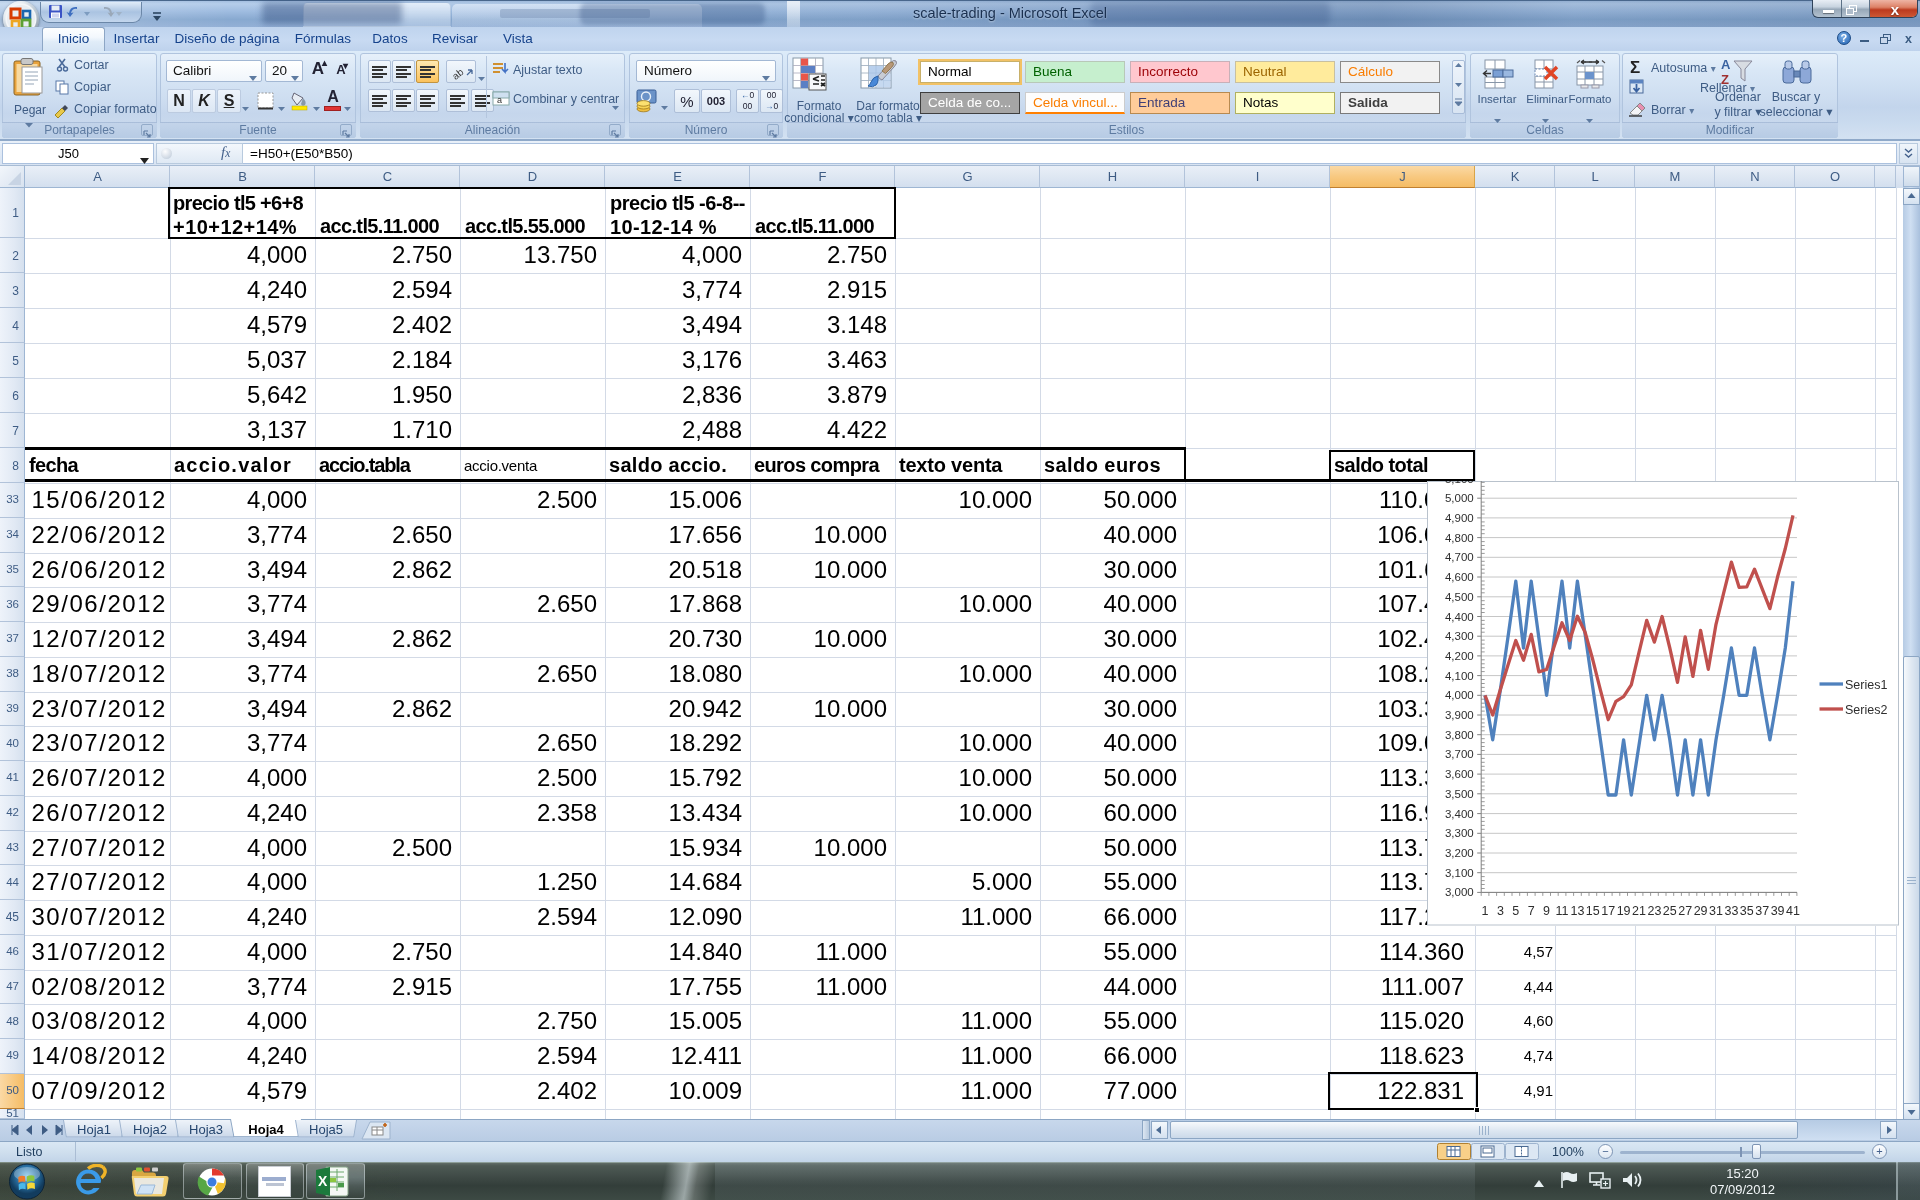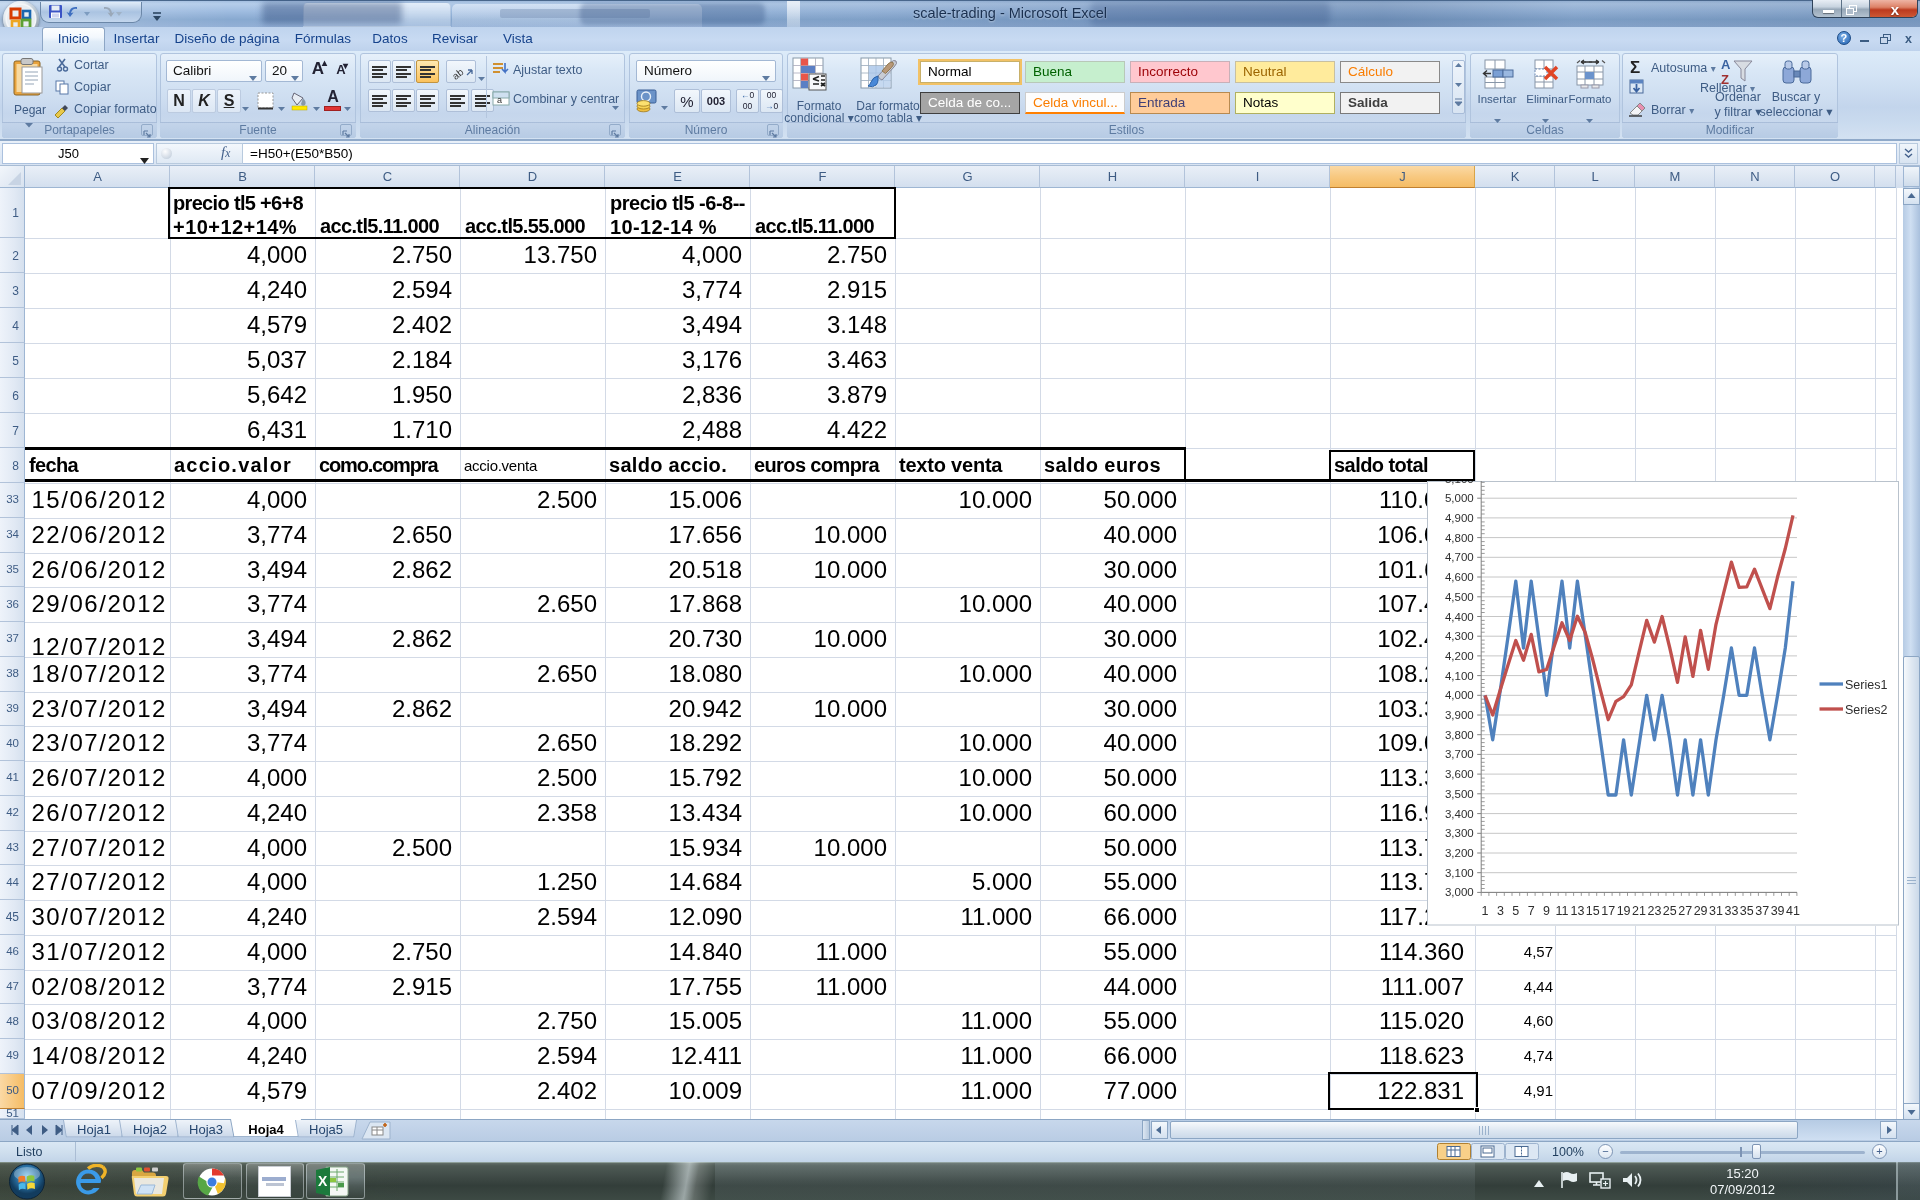--- a/index.html
+++ b/index.html
@@ -538,27 +538,27 @@
 <div class="cell" style="left:609px;top:308.0px;width:133px;height:35.0px;line-height:34.0px;text-align:right;font-size:24px;">3,494</div>
 <div class="cell" style="left:754px;top:308.0px;width:133px;height:35.0px;line-height:34.0px;text-align:right;font-size:24px;">3.148</div>
 <div class="cell" style="left:174px;top:343.0px;width:133px;height:35.0px;line-height:34.0px;text-align:right;font-size:24px;">5,037</div>
 <div class="cell" style="left:319px;top:343.0px;width:133px;height:35.0px;line-height:34.0px;text-align:right;font-size:24px;">2.184</div>
 <div class="cell" style="left:609px;top:343.0px;width:133px;height:35.0px;line-height:34.0px;text-align:right;font-size:24px;">3,176</div>
 <div class="cell" style="left:754px;top:343.0px;width:133px;height:35.0px;line-height:34.0px;text-align:right;font-size:24px;">3.463</div>
 <div class="cell" style="left:174px;top:378.0px;width:133px;height:35.0px;line-height:34.0px;text-align:right;font-size:24px;">5,642</div>
 <div class="cell" style="left:319px;top:378.0px;width:133px;height:35.0px;line-height:34.0px;text-align:right;font-size:24px;">1.950</div>
 <div class="cell" style="left:609px;top:378.0px;width:133px;height:35.0px;line-height:34.0px;text-align:right;font-size:24px;">2,836</div>
 <div class="cell" style="left:754px;top:378.0px;width:133px;height:35.0px;line-height:34.0px;text-align:right;font-size:24px;">3.879</div>
-<div class="cell" style="left:174px;top:413.0px;width:133px;height:35.0px;line-height:34.0px;text-align:right;font-size:24px;">6,431</div>
+<div class="cell" style="left:174px;top:413.0px;width:133px;height:35.0px;line-height:34.0px;text-align:right;font-size:24px;">3,137</div>
 <div class="cell" style="left:319px;top:413.0px;width:133px;height:35.0px;line-height:34.0px;text-align:right;font-size:24px;">1.710</div>
 <div class="cell" style="left:609px;top:413.0px;width:133px;height:35.0px;line-height:34.0px;text-align:right;font-size:24px;">2,488</div>
 <div class="cell" style="left:754px;top:413.0px;width:133px;height:35.0px;line-height:34.0px;text-align:right;font-size:24px;">4.422</div>
 <div class="cell" style="left:29px;top:450.0px;width:136px;height:35.0px;line-height:31.0px;font-size:20px;letter-spacing:-0.66px;font-weight:bold;">fecha</div>
 <div class="cell" style="left:174px;top:450.0px;width:136px;height:35.0px;line-height:31.0px;font-size:20px;letter-spacing:1.24px;font-weight:bold;">accio.valor</div>
-<div class="cell" style="left:319px;top:450.0px;width:136px;height:35.0px;line-height:31.0px;font-size:20px;letter-spacing:-1.16px;font-weight:bold;">como.compra</div>
+<div class="cell" style="left:319px;top:450.0px;width:136px;height:35.0px;line-height:31.0px;font-size:20px;letter-spacing:-1.16px;font-weight:bold;">accio.tabla</div>
 <div class="cell" style="left:464px;top:450.0px;width:136px;height:35.0px;line-height:31.0px;font-size:15px;letter-spacing:-0.26px;font-weight:normal;">accio.venta</div>
 <div class="cell" style="left:609px;top:450.0px;width:136px;height:35.0px;line-height:31.0px;font-size:20px;letter-spacing:0.29px;font-weight:bold;">saldo accio.</div>
 <div class="cell" style="left:754px;top:450.0px;width:136px;height:35.0px;line-height:31.0px;font-size:20px;letter-spacing:-0.61px;font-weight:bold;">euros compra</div>
 <div class="cell" style="left:899px;top:450.0px;width:136px;height:35.0px;line-height:31.0px;font-size:20px;letter-spacing:-0.21px;font-weight:bold;">texto venta</div>
 <div class="cell" style="left:1044px;top:450.0px;width:136px;height:35.0px;line-height:31.0px;font-size:20px;letter-spacing:0.43px;font-weight:bold;">saldo euros</div>
 <div class="cell" style="left:1334px;top:450.0px;width:136px;height:35.0px;line-height:31.0px;font-size:20px;letter-spacing:-0.55px;font-weight:bold;">saldo total</div>
 <div class="cell" style="left:29px;top:483.0px;width:138px;height:34.75px;line-height:33.75px;text-align:right;letter-spacing:1.55px;font-size:24px;">15/06/2012</div>
 <div class="cell" style="left:174px;top:483.0px;width:133px;height:34.75px;line-height:33.75px;text-align:right;font-size:24px;">4,000</div>
 <div class="cell" style="left:464px;top:483.0px;width:133px;height:34.75px;line-height:33.75px;text-align:right;font-size:24px;">2.500</div>
 <div class="cell" style="left:609px;top:483.0px;width:133px;height:34.75px;line-height:33.75px;text-align:right;font-size:24px;">15.006</div>
@@ -579,21 +579,21 @@
 <div class="cell" style="left:754px;top:552.5px;width:133px;height:34.75px;line-height:33.75px;text-align:right;font-size:24px;">10.000</div>
 <div class="cell" style="left:1044px;top:552.5px;width:133px;height:34.75px;line-height:33.75px;text-align:right;font-size:24px;">30.000</div>
 <div class="cell" style="left:1334px;top:552.5px;width:130px;height:34.75px;line-height:33.75px;text-align:right;font-size:24px;">101.648</div>
 <div class="cell" style="left:29px;top:587.25px;width:138px;height:34.75px;line-height:33.75px;text-align:right;letter-spacing:1.55px;font-size:24px;">29/06/2012</div>
 <div class="cell" style="left:174px;top:587.25px;width:133px;height:34.75px;line-height:33.75px;text-align:right;font-size:24px;">3,774</div>
 <div class="cell" style="left:464px;top:587.25px;width:133px;height:34.75px;line-height:33.75px;text-align:right;font-size:24px;">2.650</div>
 <div class="cell" style="left:609px;top:587.25px;width:133px;height:34.75px;line-height:33.75px;text-align:right;font-size:24px;">17.868</div>
 <div class="cell" style="left:899px;top:587.25px;width:133px;height:34.75px;line-height:33.75px;text-align:right;font-size:24px;">10.000</div>
 <div class="cell" style="left:1044px;top:587.25px;width:133px;height:34.75px;line-height:33.75px;text-align:right;font-size:24px;">40.000</div>
 <div class="cell" style="left:1334px;top:587.25px;width:130px;height:34.75px;line-height:33.75px;text-align:right;font-size:24px;">107.448</div>
-<div class="cell" style="left:29px;top:622.0px;width:138px;height:34.75px;line-height:33.75px;text-align:right;letter-spacing:1.55px;font-size:24px;margin-top:8px;">12/07/2012</div>
+<div class="cell" style="left:29px;top:622.0px;width:138px;height:34.75px;line-height:33.75px;text-align:right;letter-spacing:1.55px;font-size:24px;">12/07/2012</div>
 <div class="cell" style="left:174px;top:622.0px;width:133px;height:34.75px;line-height:33.75px;text-align:right;font-size:24px;">3,494</div>
 <div class="cell" style="left:319px;top:622.0px;width:133px;height:34.75px;line-height:33.75px;text-align:right;font-size:24px;">2.862</div>
 <div class="cell" style="left:609px;top:622.0px;width:133px;height:34.75px;line-height:33.75px;text-align:right;font-size:24px;">20.730</div>
 <div class="cell" style="left:754px;top:622.0px;width:133px;height:34.75px;line-height:33.75px;text-align:right;font-size:24px;">10.000</div>
 <div class="cell" style="left:1044px;top:622.0px;width:133px;height:34.75px;line-height:33.75px;text-align:right;font-size:24px;">30.000</div>
 <div class="cell" style="left:1334px;top:622.0px;width:130px;height:34.75px;line-height:33.75px;text-align:right;font-size:24px;">102.449</div>
 <div class="cell" style="left:29px;top:656.75px;width:138px;height:34.75px;line-height:33.75px;text-align:right;letter-spacing:1.55px;font-size:24px;">18/07/2012</div>
 <div class="cell" style="left:174px;top:656.75px;width:133px;height:34.75px;line-height:33.75px;text-align:right;font-size:24px;">3,774</div>
 <div class="cell" style="left:464px;top:656.75px;width:133px;height:34.75px;line-height:33.75px;text-align:right;font-size:24px;">2.650</div>
 <div class="cell" style="left:609px;top:656.75px;width:133px;height:34.75px;line-height:33.75px;text-align:right;font-size:24px;">18.080</div>

